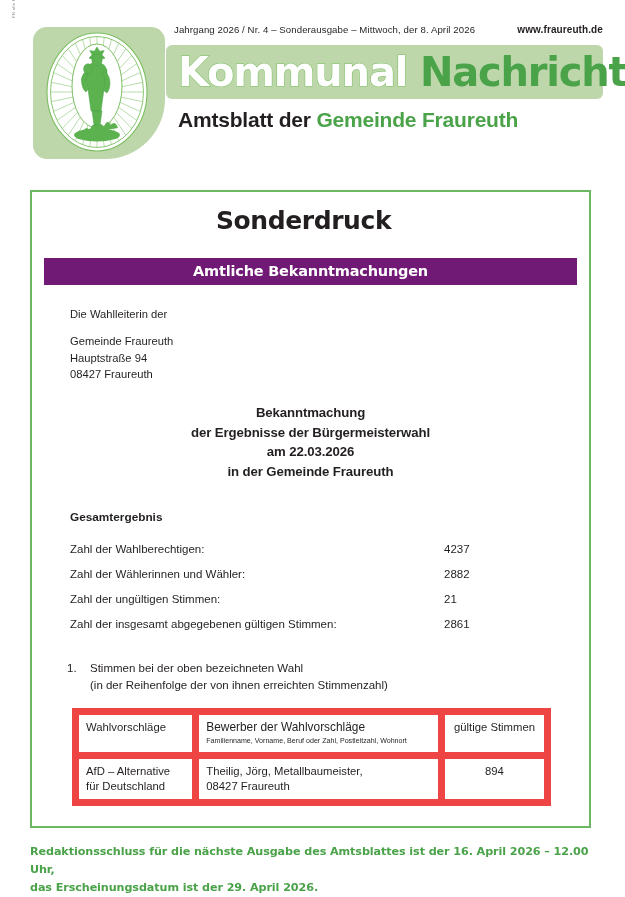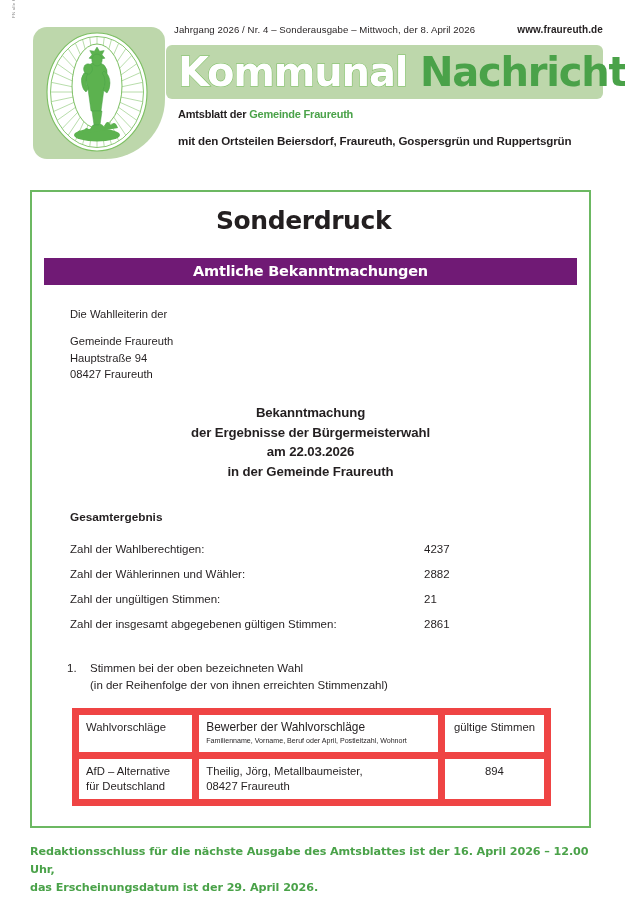--- a/index.html
+++ b/index.html
@@ -96,21 +96,21 @@
     -webkit-text-stroke: 1.1px #7cbf62;
     paint-order: stroke fill;
   }
   .title-word-b {
     color: #4aa249;
   }
   .subtitle1 {
     position: absolute;
     left: 178px;
     top: 108px;
-    font-size: 11px;
+    font-size: 21px;
     font-weight: bold;
     letter-spacing: -0.2px;
     white-space: nowrap;
   }
   .subtitle1 .grn { color: #4aa249; }
   .subtitle2 {
     position: absolute;
     left: 178px;
     top: 134px;
     font-size: 11.6px;
@@ -195,21 +195,21 @@
     top: 345px;
     width: 480px;
   }
   .stat-row {
     position: relative;
     height: 25px;
     font-size: 11.5px;
     line-height: 25px;
   }
   .stat-label { position: absolute; left: 0; }
-  .stat-value { position: absolute; left: 354px; }
+  .stat-value { position: absolute; left: 374px; }
 
   .list-item {
     position: absolute;
     left: 35px;
     top: 468px;
     font-size: 11.5px;
     line-height: 17px;
   }
   .list-item .num {
     position: absolute;
@@ -342,21 +342,20 @@
   <div class="website">www.fraureuth.de</div>
 
   <div class="title-band"></div>
   <div class="title-text">
     <span class="title-word-a">Kommunal</span><span>&nbsp;</span><span class="title-word-b">Nachrichten</span>
   </div>
 
   <div class="subtitle1">
     <span>Amtsblatt der </span><span class="grn">Gemeinde Fraureuth</span>
   </div>
-  <div class="subtitle2">mit den Ortsteilen Beiersdorf, Fraureuth, Gospersgrün und Ruppertsgrün</div>
 </div>
 
 <div class="main-box">
 
   <div class="doc-title">Sonderdruck</div>
 
   <div class="green-bar">
     <span>Amtliche Bekanntmachungen</span>
   </div>
 
@@ -402,21 +401,21 @@
       <div>(in der Reihenfolge der von ihnen erreichten Stimmenzahl)</div>
     </div>
   </div>
 
   <table class="results">
     <tbody>
       <tr class="hdr">
         <td class="c-party">Wahlvorschläge</td>
         <td class="c-cand">
           <span class="hdr-main">Bewerber der Wahlvorschläge</span>
-          <span class="hdr-sub">Familienname, Vorname, Beruf oder April, Postleitzahl, Wohnort</span>
+          <span class="hdr-sub">Familienname, Vorname, Beruf oder Zahl, Postleitzahl, Wohnort</span>
         </td>
         <td class="c-votes">gültige Stimmen</td>
       </tr>
       <tr class="data">
         <td class="c-party">
           <div>AfD – Alternative</div>
           <div>für Deutschland</div>
         </td>
         <td class="c-cand">
           <div>Theilig, Jörg, Metallbaumeister,</div>

